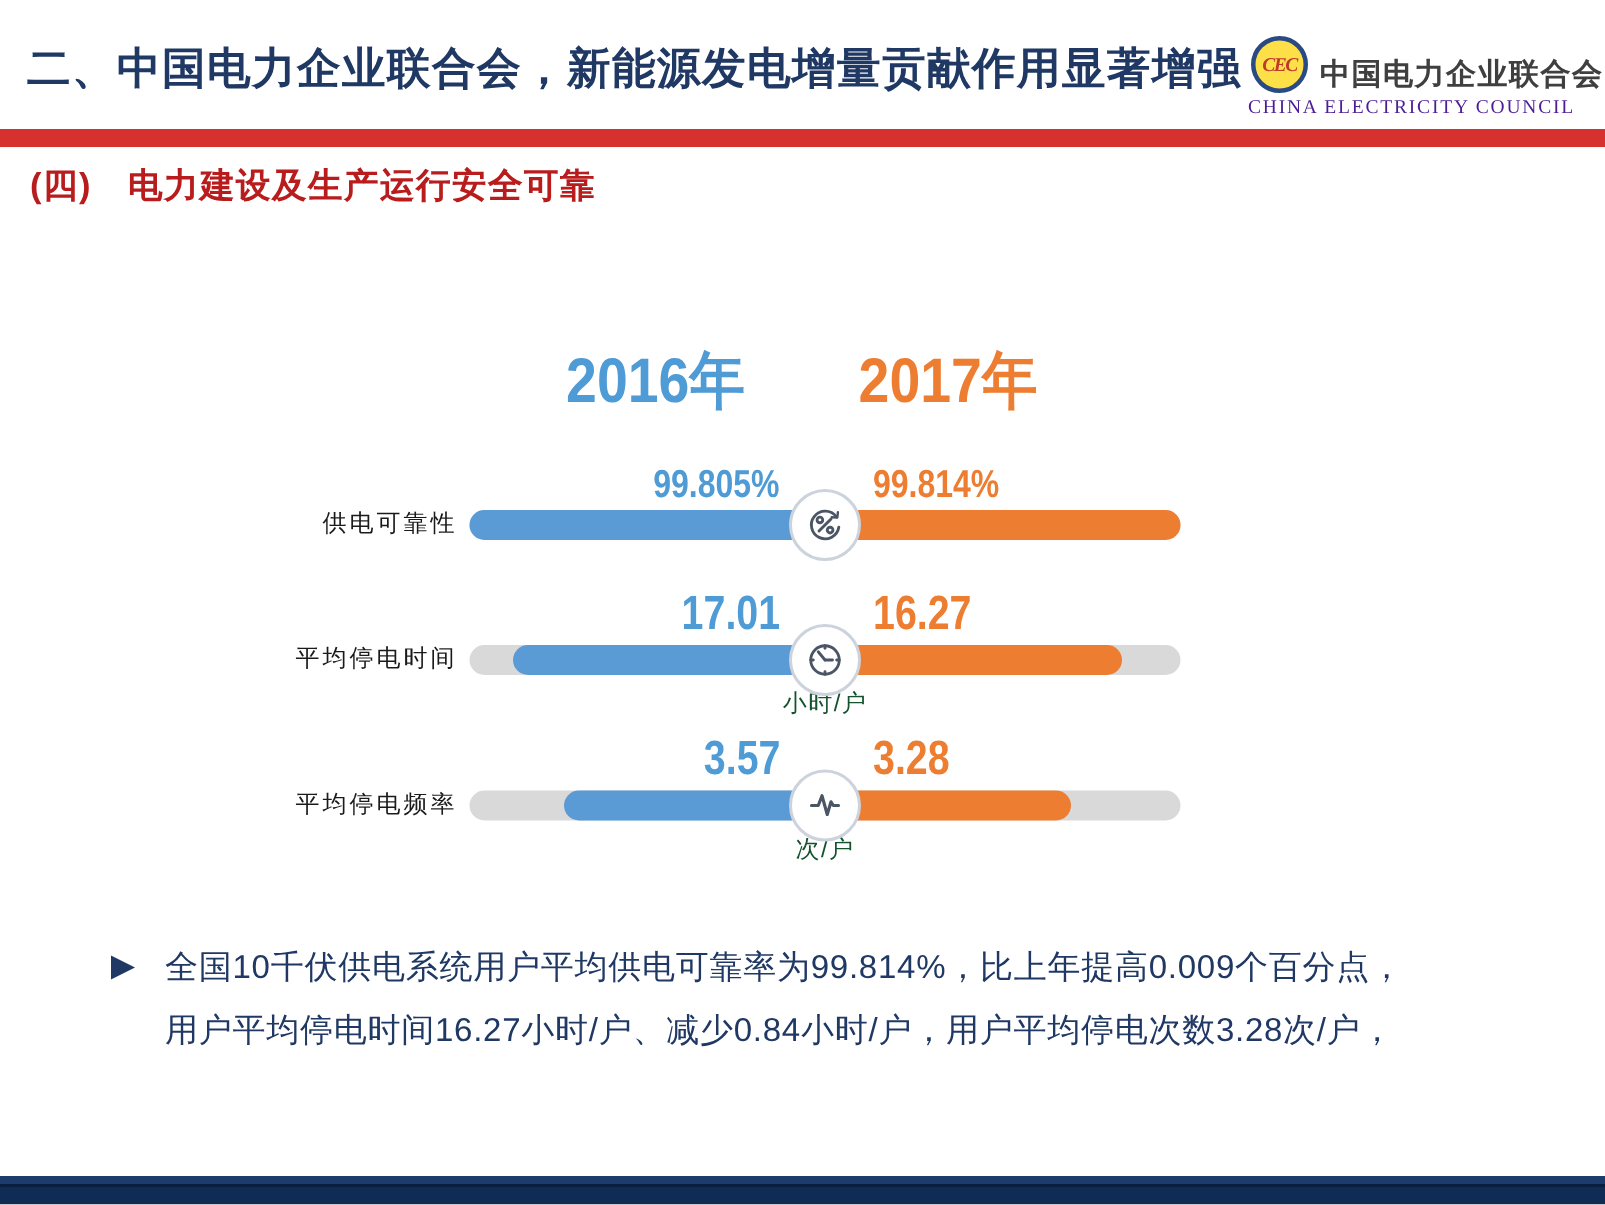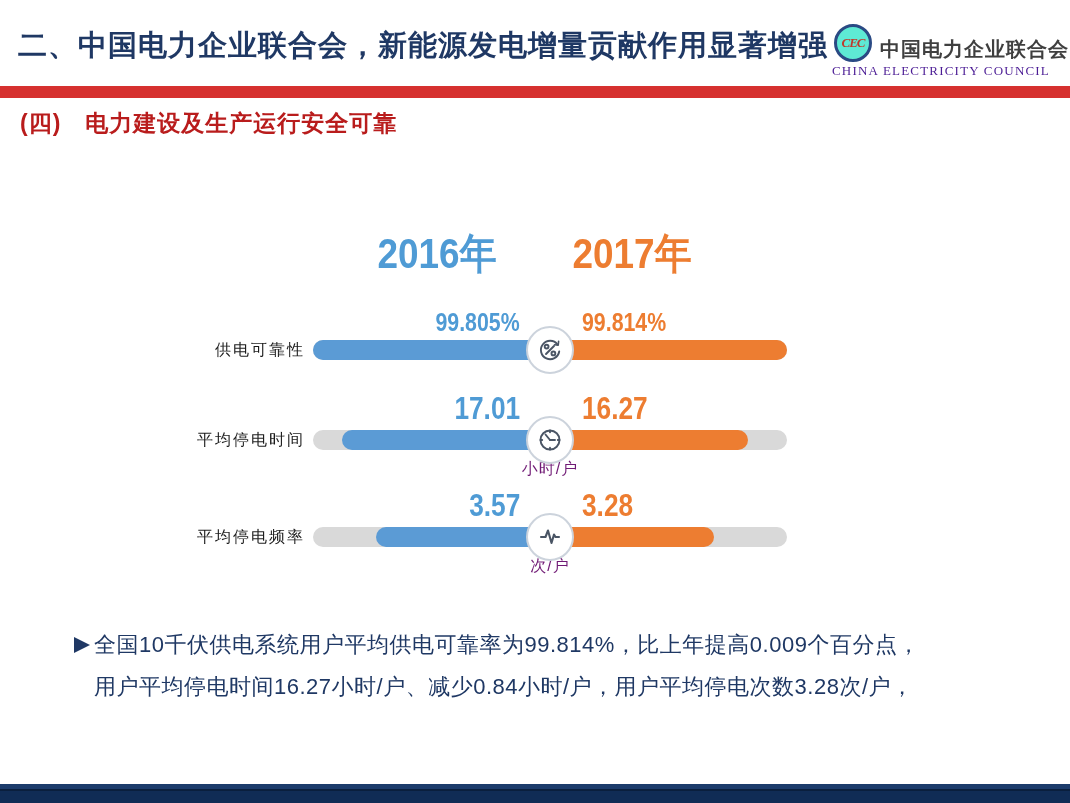--- a/index.html
+++ b/index.html
@@ -12,21 +12,21 @@
   .slide-title {
     position:absolute; left:18px; top:26px; width:800px;
     font-size:29px; font-weight:bold; color:#1F3864; letter-spacing:1px;
     white-space:nowrap;
   }
   .logo { position:absolute; right:12px; top:22px; width:226px; }
   .emblem {
     position:absolute; left:2px; top:2px; width:38px; height:38px;
     border:3px solid #2a4a84; border-radius:50%;
     display:flex; align-items:center; justify-content:center;
-    background:#5eead4;
+    background:#fde047;
   }
   .emblem span {
     font-family:"Liberation Serif",serif; font-style:italic; font-weight:bold;
     font-size:13px; color:#c03a2b; letter-spacing:-1px;
   }
   .logo-cn {
     position:absolute; left:48px; top:14px; white-space:nowrap;
     font-size:20px; font-weight:bold; color:#3f3f3f; letter-spacing:1px;
   }
   .logo-en {
@@ -66,30 +66,30 @@
   }
   .val {
     position:absolute; white-space:nowrap; font-weight:bold;
   }
   .val-blue  { right:267px; color:#4F9BD5; text-align:right; transform:scaleX(0.82); transform-origin:right center; }
   .val-orange{ left:269px;  color:#ED7D31; transform:scaleX(0.82); transform-origin:left center; }
   .val-sm { top:-33px; font-size:26px; }
   .val-lg { top:-40px; font-size:32px; }
   .unit {
     position:absolute; left:237px; top:29px; transform:translateX(-50%);
-    font-size:16px; color:#701a75; letter-spacing:1px; white-space:nowrap;
+    font-size:16px; color:#14532d; letter-spacing:1px; white-space:nowrap;
   }
   
   .bullet { position:absolute; left:74px; top:624px; width:950px; }
   .bullet-arrow {
     position:absolute; left:0px; top:13px; width:0; height:0;
     border-left:16px solid #1F3864; border-top:8px solid transparent;
     border-bottom:8px solid transparent;
   }
-  .bullet-lines { margin-left:20px; }
+  .bullet-lines { margin-left:36px; }
   .bullet-line {
     font-size:22px; color:#1F3864; line-height:42px; letter-spacing:0.5px;
     white-space:nowrap;
   }
   
   .footer {
     position:absolute; left:0; bottom:0; width:1070px; height:19px;
     background:linear-gradient(to bottom,#1c3c6b 0px,#1c3c6b 5px,#0a1f3d 5px,#0a1f3d 7px,#102c55 7px,#102c55 19px);
   }
   svg.glyph { stroke:#4a5565; fill:none; stroke-width:1.9; stroke-linecap:round; stroke-linejoin:round; }

